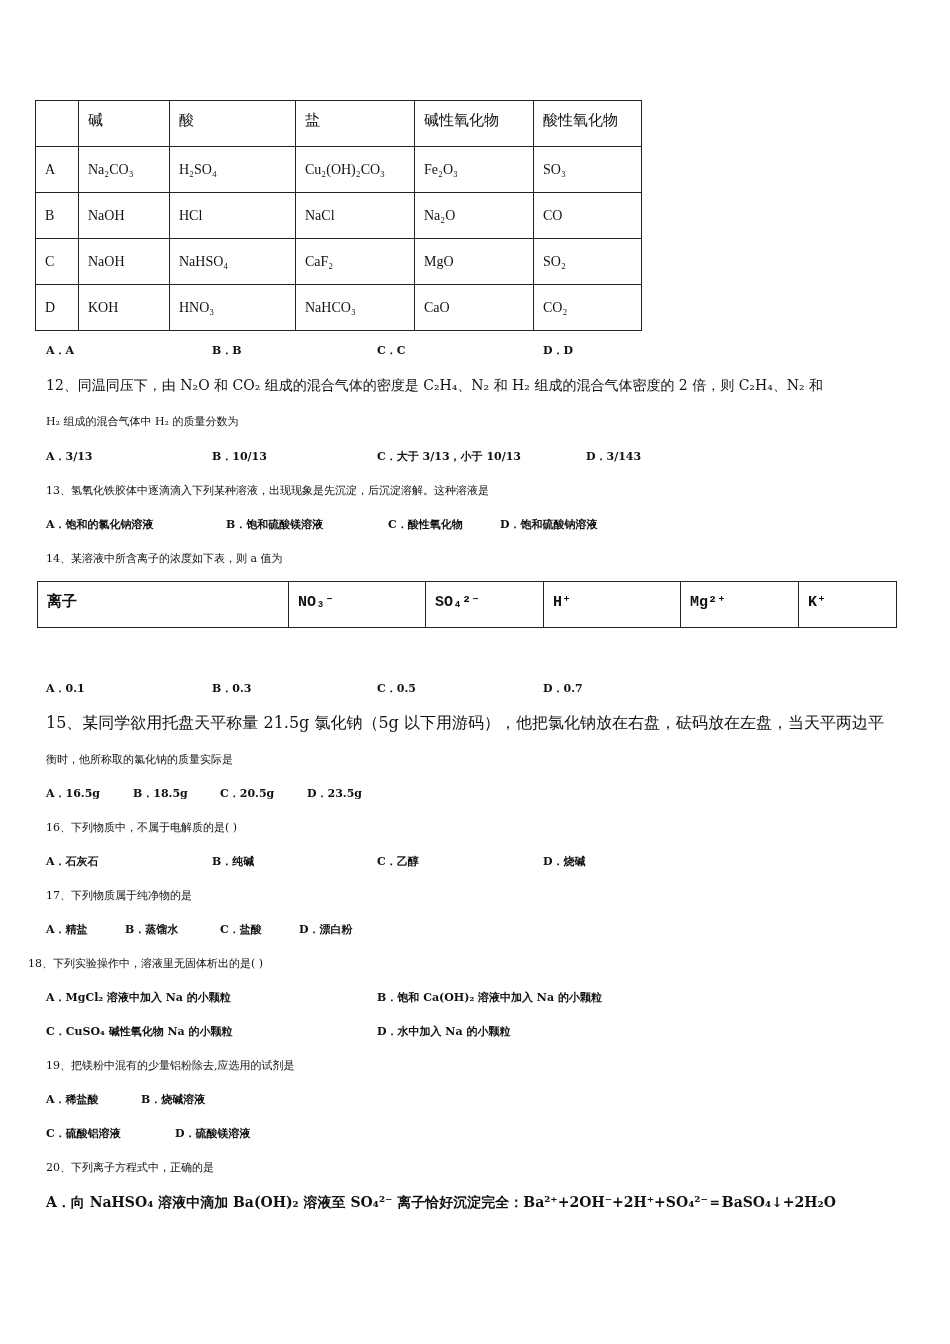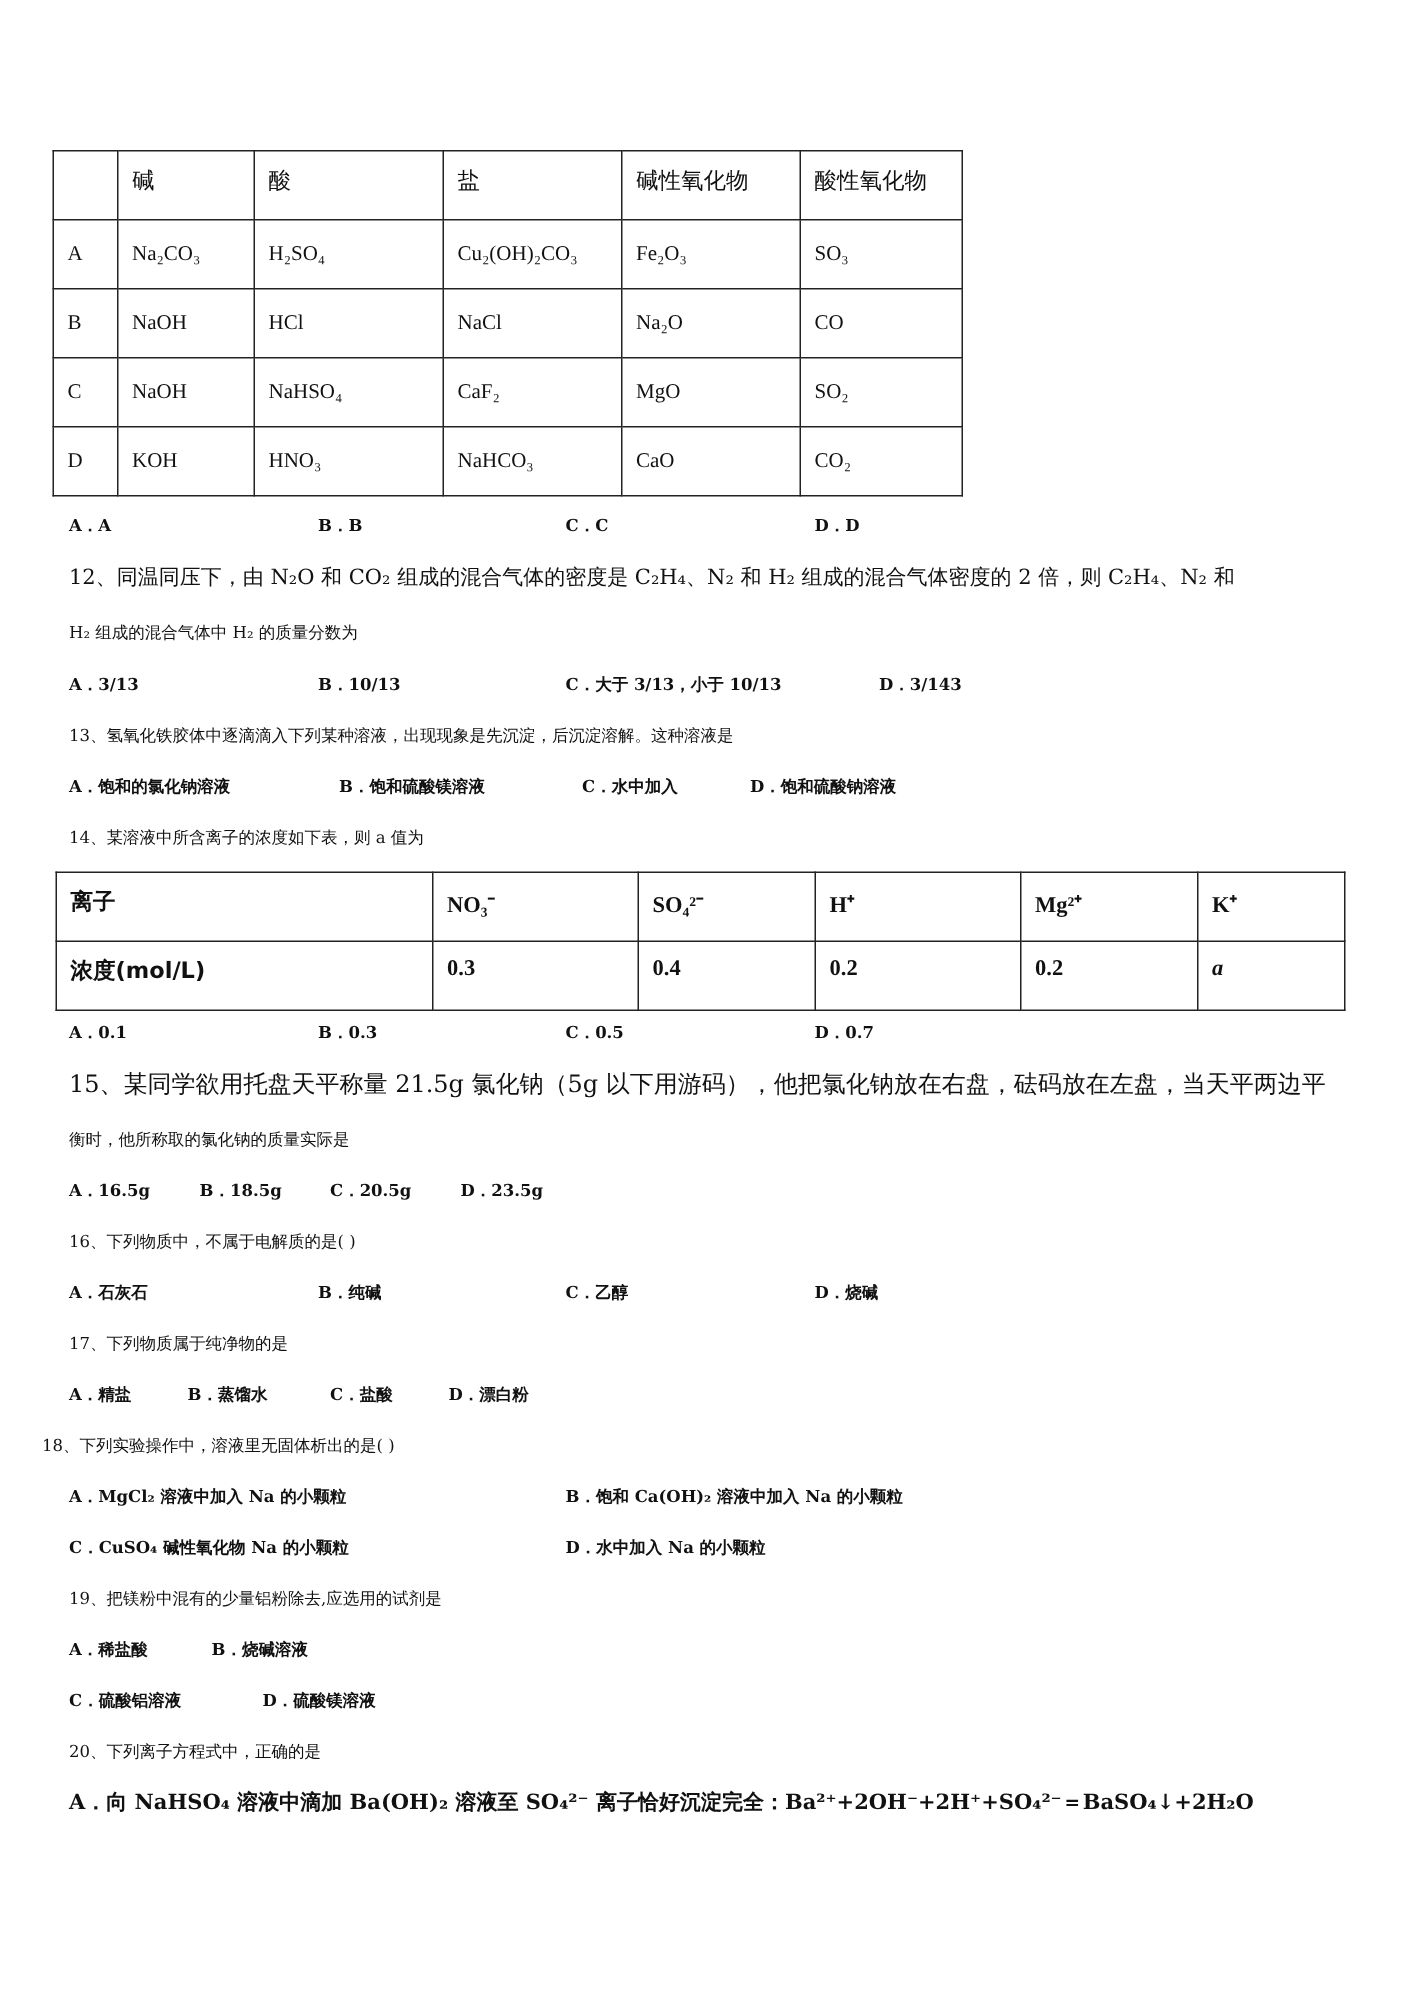--- a/index.html
+++ b/index.html
@@ -7,21 +7,21 @@
          font-family:"DejaVu Serif","Liberation Serif", serif; color:#111; }
   .abs { position:absolute; white-space:nowrap; }
   .line { font-size:11px; line-height:20px; }
   .b { font-weight:bold; }
   table.t1 { position:absolute; left:35px; top:100px; border-collapse:collapse; }
   table.t1 td { border:1.5px solid #222; height:45px; padding:0 0 0 9px; font-size:14px;
                 font-family:"Liberation Serif", serif; vertical-align:middle; }
   table.t1 tr:first-child td { font-size:15px; font-family:"DejaVu Sans", sans-serif; vertical-align:top; padding-top:10px; height:35px; }
   table.t2 { position:absolute; left:37px; top:581px; border-collapse:collapse; }
   table.t2 td { border:1.5px solid #222; height:45px; padding:0 0 0 9px; font-size:15px; font-weight:bold;
-                font-family:Liberation Serif, serif; vertical-align:top; padding-top:10px; height:35px; }
+                font-family:Liberation Mono, monospace; vertical-align:top; padding-top:10px; height:35px; }
   .opt { position:absolute; }
 </style>
 </head>
 <body>
 
 <table class="t1">
   <tbody>
       <tr>
     <td style="width:33px"></td>
     <td style="width:81px">碱</td>
@@ -73,41 +73,33 @@
 <div class="abs line" style="left:46px;top:375px;font-size:14px">12、同温同压下，由 N₂O 和 CO₂ 组成的混合气体的密度是 C₂H₄、N₂ 和 H₂ 组成的混合气体密度的 2 倍，则 C₂H₄、N₂ 和</div>
 <div class="abs line" style="left:46px;top:412px">H₂ 组成的混合气体中 H₂ 的质量分数为</div>
 <div class="opt line b" style="left:46px;top:447px">A．3/13</div>
 <div class="opt line b" style="left:212px;top:447px">B．10/13</div>
 <div class="opt line b" style="left:377px;top:447px">C．大于 3/13，小于 10/13</div>
 <div class="opt line b" style="left:586px;top:447px">D．3/143</div>
 
 <div class="abs line" style="left:46px;top:481px">13、氢氧化铁胶体中逐滴滴入下列某种溶液，出现现象是先沉淀，后沉淀溶解。这种溶液是</div>
 <div class="opt line b" style="left:46px;top:515px">A．饱和的氯化钠溶液</div>
 <div class="opt line b" style="left:226px;top:515px">B．饱和硫酸镁溶液</div>
-<div class="opt line b" style="left:388px;top:515px">C．水中加入</div>
+<div class="opt line b" style="left:388px;top:515px">C．酸性氧化物</div>
 <div class="opt line b" style="left:500px;top:515px">D．饱和硫酸钠溶液</div>
 
 <div class="abs line" style="left:46px;top:549px">14、某溶液中所含离子的浓度如下表，则 a 值为</div>
 <table class="t2">
   <tbody>
       <tr>
     <td style="width:241px;font-family:Liberation Sans, sans-serif">离子</td>
     <td style="width:127px">NO₃⁻</td>
     <td style="width:108px">SO₄²⁻</td>
     <td style="width:127px">H⁺</td>
     <td style="width:108px">Mg²⁺</td>
     <td style="width:88px">K⁺</td>
-  </tr>
-  <tr>
-    <td style="font-family:'DejaVu Sans',sans-serif">浓度(mol/L)</td>
-    <td>0.3</td>
-    <td>0.4</td>
-    <td>0.2</td>
-    <td>0.2</td>
-    <td style="font-style:italic">a</td>
   </tr>
 </tbody>
   </table>
 <div class="opt line b" style="left:46px;top:679px">A．0.1</div>
 <div class="opt line b" style="left:212px;top:679px">B．0.3</div>
 <div class="opt line b" style="left:377px;top:679px">C．0.5</div>
 <div class="opt line b" style="left:543px;top:679px">D．0.7</div>
 
 <div class="abs line" style="left:46px;top:713px;font-size:16px">15、某同学欲用托盘天平称量 21.5g 氯化钠（5g 以下用游码），他把氯化钠放在右盘，砝码放在左盘，当天平两边平</div>
 <div class="abs line" style="left:46px;top:750px">衡时，他所称取的氯化钠的质量实际是</div>

